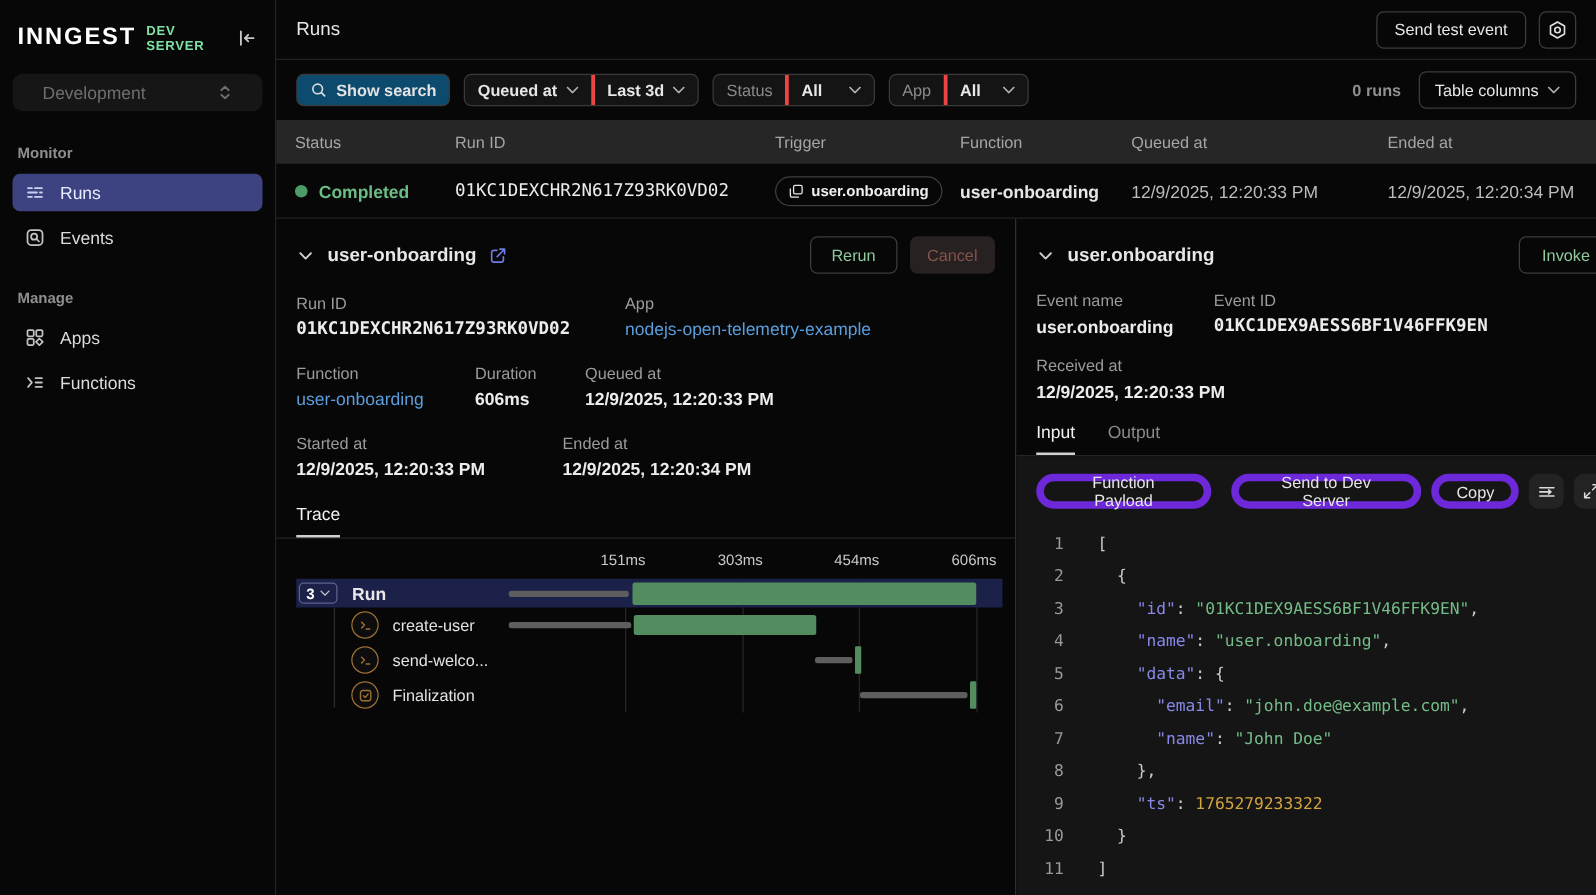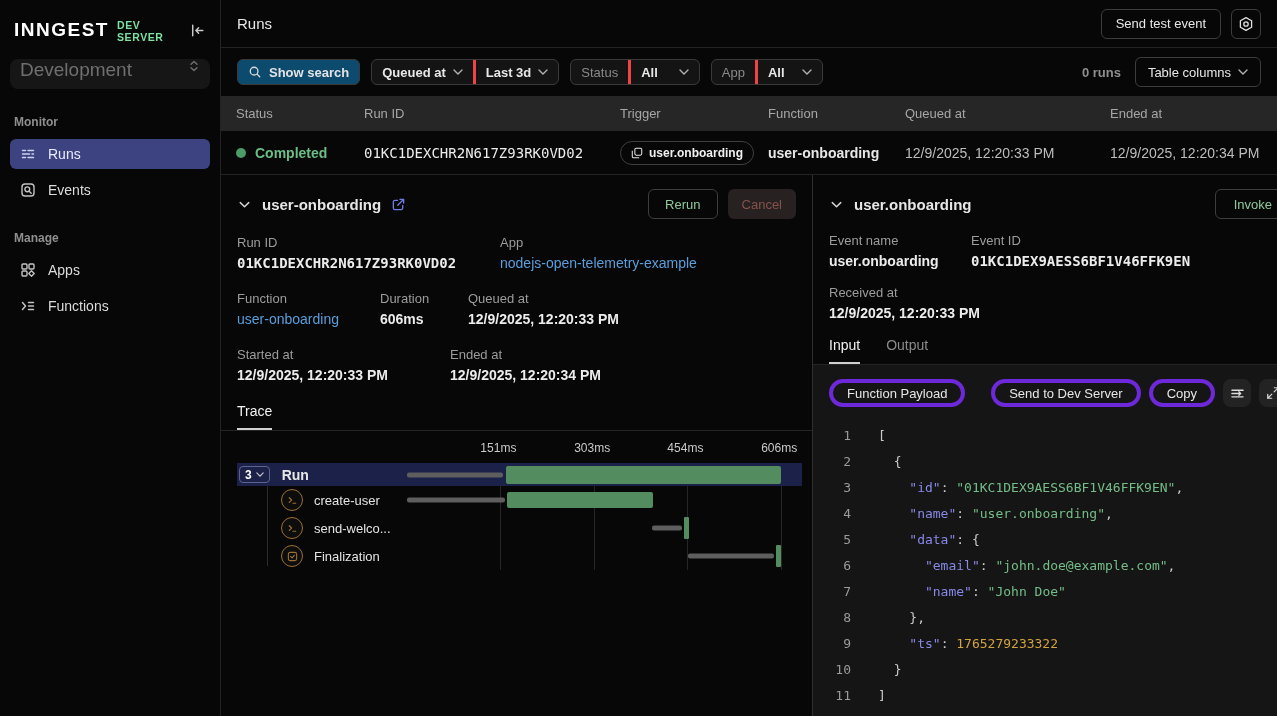--- a/index.html
+++ b/index.html
@@ -12,21 +12,21 @@
   .mono { font-family:"DejaVu Sans Mono", monospace; }
   svg { display:block; }
 
   
   .sidebar { width:221px; flex:0 0 221px; border-right:1px solid #232323; padding:0 10px; }
   .logo-row { display:flex; align-items:center; margin:17px 4px 0 4px; }
   .logo { font-size:19px; font-weight:800; letter-spacing:1.5px; color:#fff; }
   .env-badge { font-size:10.5px; font-weight:700; letter-spacing:.6px; color:#7ee0a2; margin-left:8px; margin-top:2px; }
   .collapse-btn { margin-left:auto; color:#c9c9c9; cursor:pointer; background:none; border:none; }
   .env-select { margin-top:16px; width:100%; height:30px; background:#161616; border:none; border-radius:8px;
-    display:flex; align-items:flex-start; padding:0 10px; color:#6f6f6f; font-size:19px; }
+    display:flex; align-items:center; padding:0 24px; color:#6f6f6f; font-size:14px; }
   .env-select .lbl { flex:1; text-align:left; }
   .side-section-label { margin:26px 4px 10px 4px; font-size:12px; font-weight:600; color:#8f8f8f; }
   .side-item { height:30px; border-radius:6px; display:flex; align-items:center; gap:12px; padding:0 10px;
     font-size:14px; color:#dcdcdc; margin-bottom:6px; cursor:pointer; }
   .side-item.active { background:#3c4380; color:#e9ebff; }
   .side-item .ic { width:16px; height:16px; color:#c3c3c3; }
   .side-item.active .ic { color:#ccd2f2; }
 
   
   .main { flex:1; display:flex; flex-direction:column; min-width:0; }
@@ -110,21 +110,21 @@
   .bar-wait { position:absolute; height:5px; top:50%; transform:translateY(-50%); background:#5e5e5e; border-radius:2px; }
   .bar-span { position:absolute; top:50%; transform:translateY(-50%); background:#538c5e; border-radius:2px; }
   .trow.run .bar-span { height:18px; } .trow.step .bar-span { height:16px; }
   .trow.step .bar-span.tick { height:22px; width:5px !important; border-radius:1px; }
 
   
   .invoke-btn { margin-left:auto; margin-right:-14px; height:30px; padding:0 18px; border:1px solid #3d3d3d;
     border-radius:6px; background:transparent; color:#8fca9d; font-size:13px; font-weight:500; cursor:pointer; font-family:inherit; }
   .payload { flex:1; margin-top:0; background:#151515; padding:14px 0 0 16px; display:flex; flex-direction:column; overflow:hidden; }
   .payload-toolbar { display:flex; align-items:center; gap:8px; }
-  .pl-pill { height:28px; padding:0 14px; border:4px solid #6d28d9; border-radius:14px; background:transparent;
+  .pl-pill { height:28px; padding:0 14px; border:6px solid #6d28d9; border-radius:14px; background:transparent;
     color:#e6e6e6; font-size:13px; font-weight:500; display:inline-flex; align-items:center; cursor:pointer; font-family:inherit; }
   .pl-sp { flex:1; }
   .pl-icon-btn { width:28px; height:28px; border-radius:8px; background:#232323; border:none; color:#dcdcdc;
     display:flex; align-items:center; justify-content:center; cursor:pointer; }
   .pl-icon-btn.expand { margin-right:-10px; }
   .code { margin-top:16px; font-family:"DejaVu Sans Mono", monospace; font-size:13px; line-height:26px; overflow:hidden; }
   .code-line { display:flex; white-space:pre; }
   .lineno { width:22px; flex:0 0 22px; text-align:right; color:#9a9a9a; margin-right:27px; }
   .seg.k { color:#8888e8; } .seg.s { color:#74bd89; } .seg.n { color:#d4a43e; } .seg.p { color:#cbcbcb; }
 </style>

